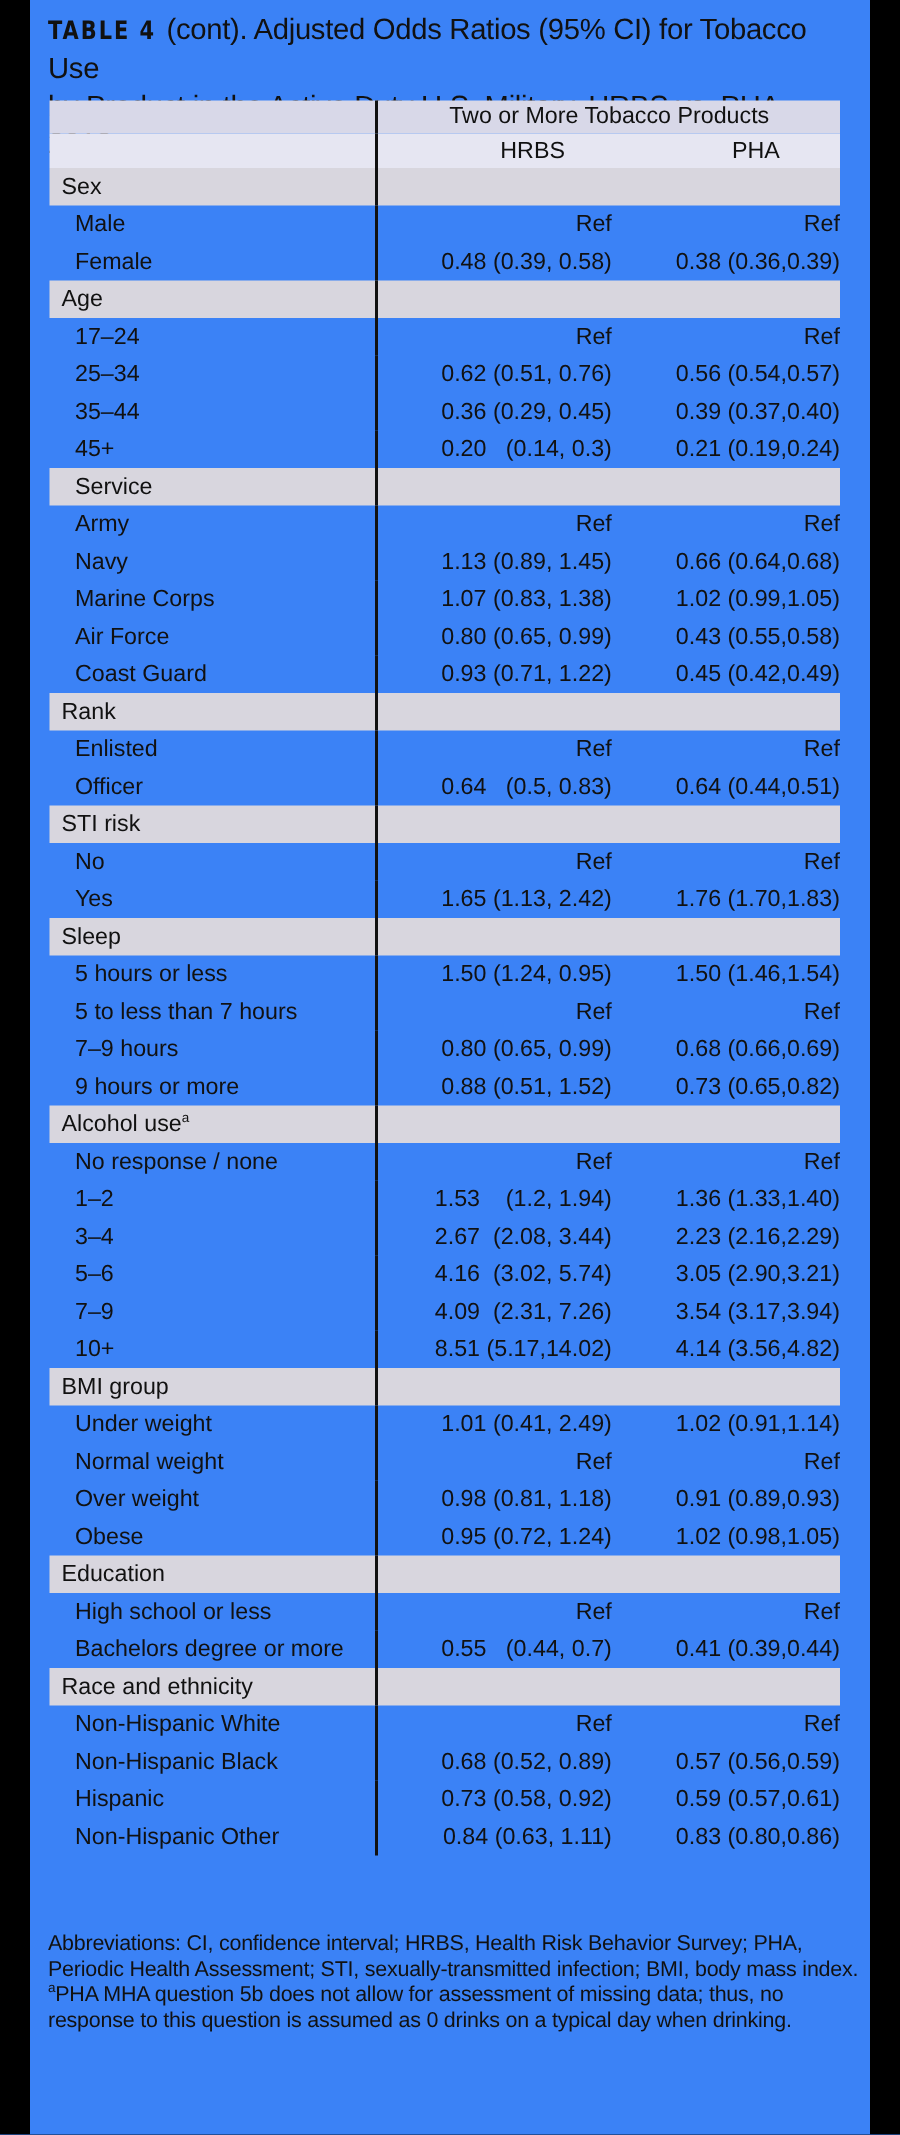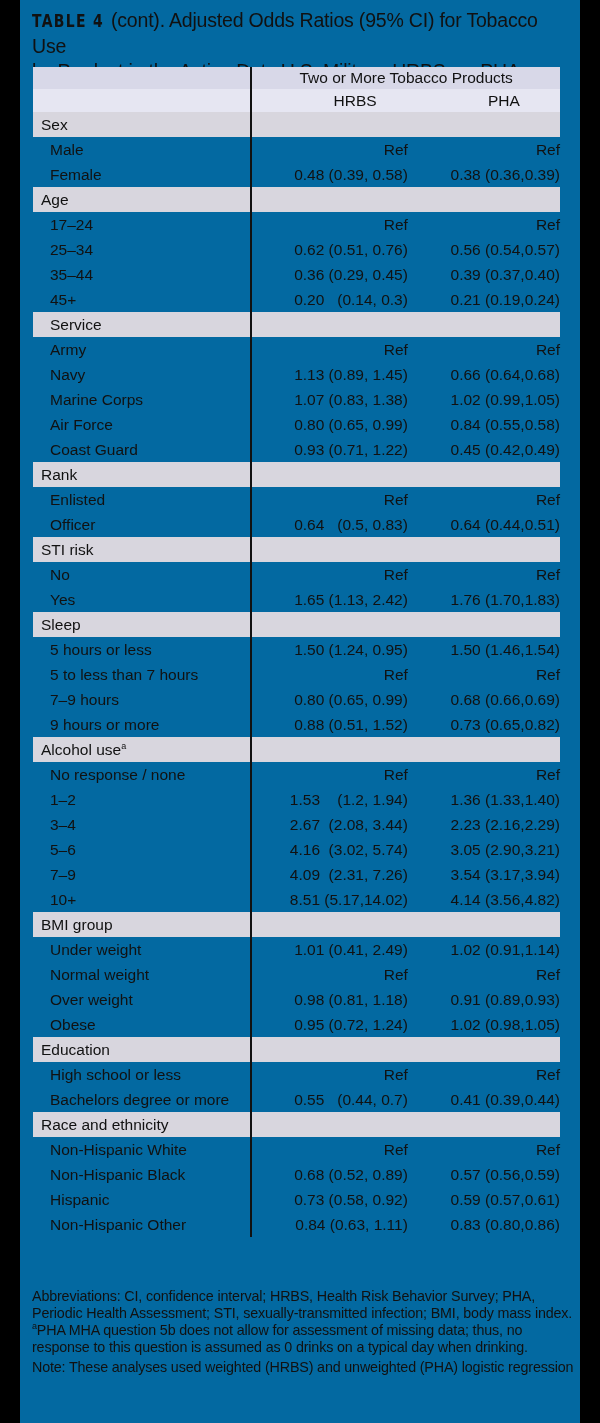--- a/index.html
+++ b/index.html
@@ -3,21 +3,21 @@
 <meta charset="utf-8">
 <style>
   html, body { margin: 0; padding: 0; }
   body {
     width: 600px; height: 1423px; background: #000;
     font-family: "Liberation Sans", sans-serif; color: #111;
     position: relative; overflow: hidden;
   }
   .page {
     position: absolute; left: 20px; top: 0; width: 560px; height: 1423px;
-    background: #0369a1;
+    background: #3b82f6;
     text-decoration: underline;
   }
   .title {
     position: absolute; left: 12px; top: 8px; width: 540px;
     font-size: 19.5px; line-height: 25px; letter-spacing: -0.2px;
   }
   .title .lbl {
     font-family: "DejaVu Sans", sans-serif; font-weight: bold;
     font-size: 17px; letter-spacing: 1.6px; transform: scaleX(0.82);
     display: inline-block; transform-origin: left center; margin-right: -14px;
@@ -121,21 +121,21 @@
           <td class="c2">0.66 (0.64,0.68)</td>
         </tr>
         <tr>
           <td class="c0 sub">Marine Corps</td>
           <td class="c1 div">1.07 (0.83, 1.38)</td>
           <td class="c2">1.02 (0.99,1.05)</td>
         </tr>
         <tr>
           <td class="c0 sub">Air Force</td>
           <td class="c1 div">0.80 (0.65, 0.99)</td>
-          <td class="c2">0.84 (0.55,0.58)</td>
+          <td class="c2">0.43 (0.55,0.58)</td>
         </tr>
         <tr>
           <td class="c0 sub">Coast Guard</td>
           <td class="c1 div">0.93 (0.71, 1.22)</td>
           <td class="c2">0.45 (0.42,0.49)</td>
         </tr>
         <tr class="sec">
           <td class="c0 seclbl"><span>Rank</span></td>
           <td class="c1 div"></td>
           <td class="c2"></td>
@@ -289,15 +289,14 @@
           <td class="c0 sub">Non-Hispanic Other</td>
           <td class="c1 div">0.84 (0.63, 1.11)</td>
           <td class="c2">0.83 (0.80,0.86)</td>
         </tr>
       </tbody>
   </table>
 
   <div class="notes">
     <p>Abbreviations: CI, confidence interval; HRBS, Health Risk Behavior Survey; PHA, Periodic Health Assessment; STI, sexually-transmitted infection; BMI, body mass index.</p>
     <p><sup>a</sup><span>PHA MHA question 5b does not allow for assessment of missing data; thus, no response to this question is assumed as 0 drinks on a typical day when drinking.</span></p>
-    <p class="gap">Note: These analyses used weighted (HRBS) and unweighted (PHA) logistic regression</p>
   </div>
 </div>
 
 </body></html>

